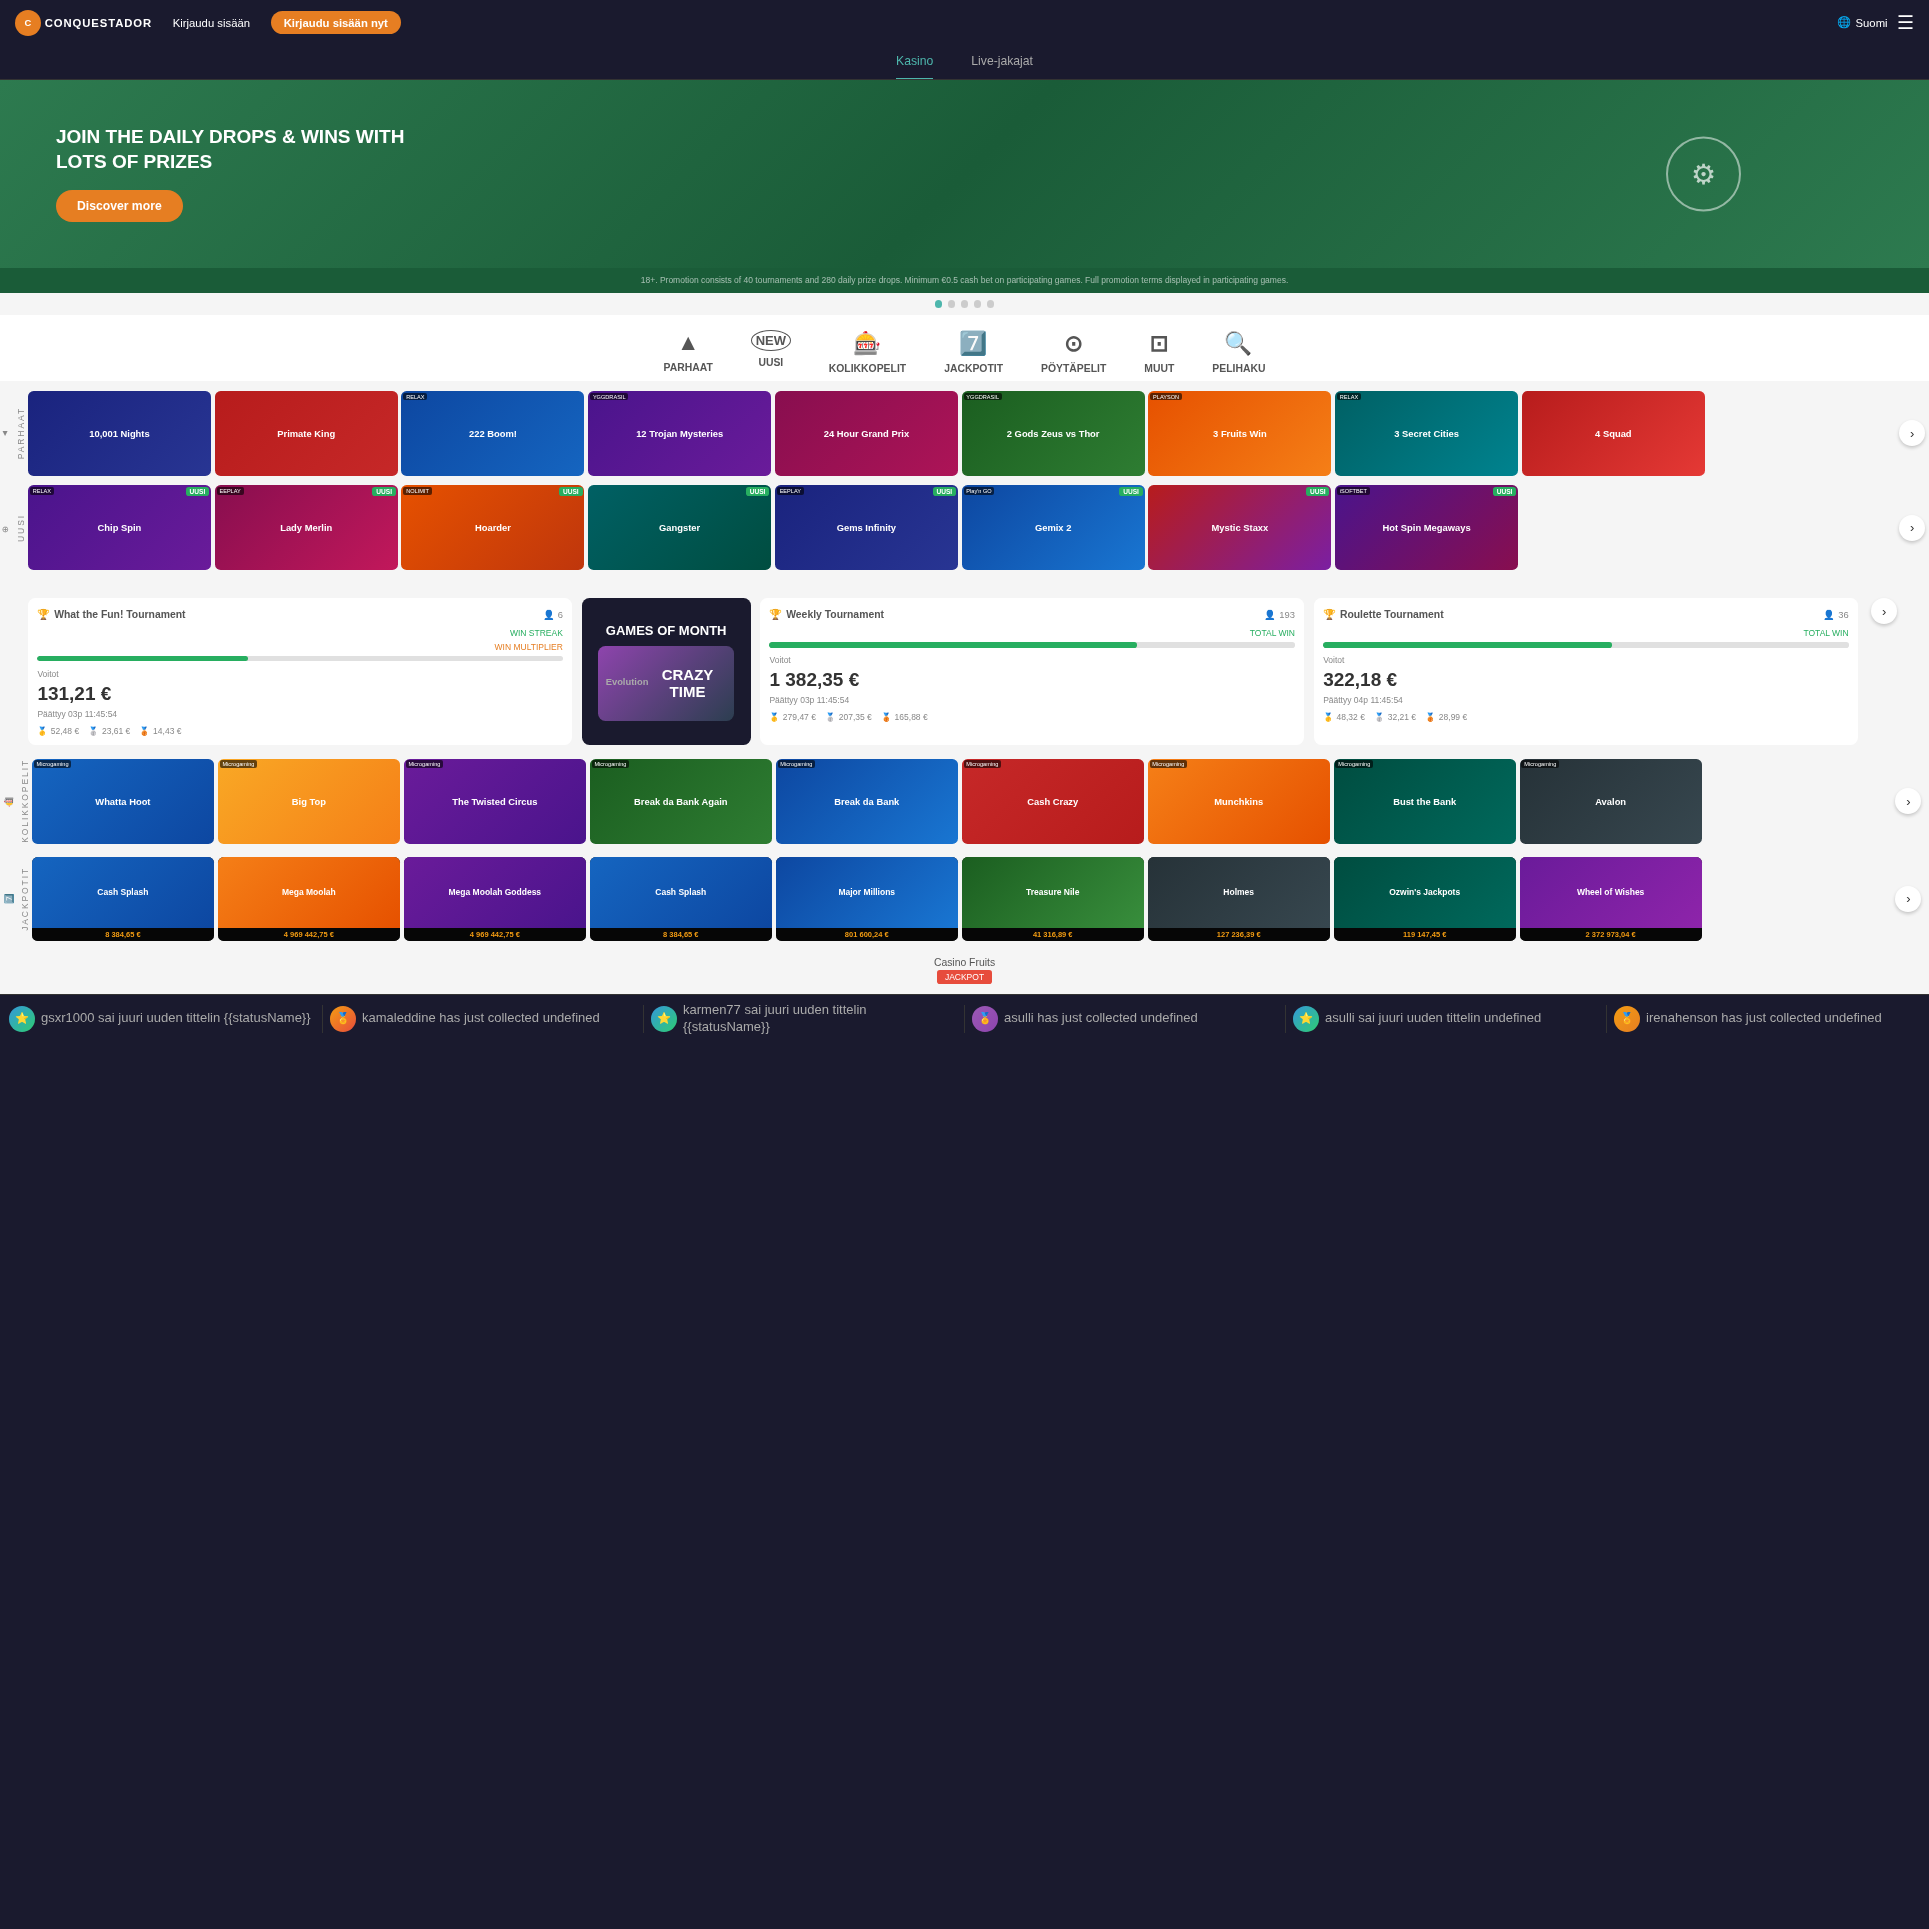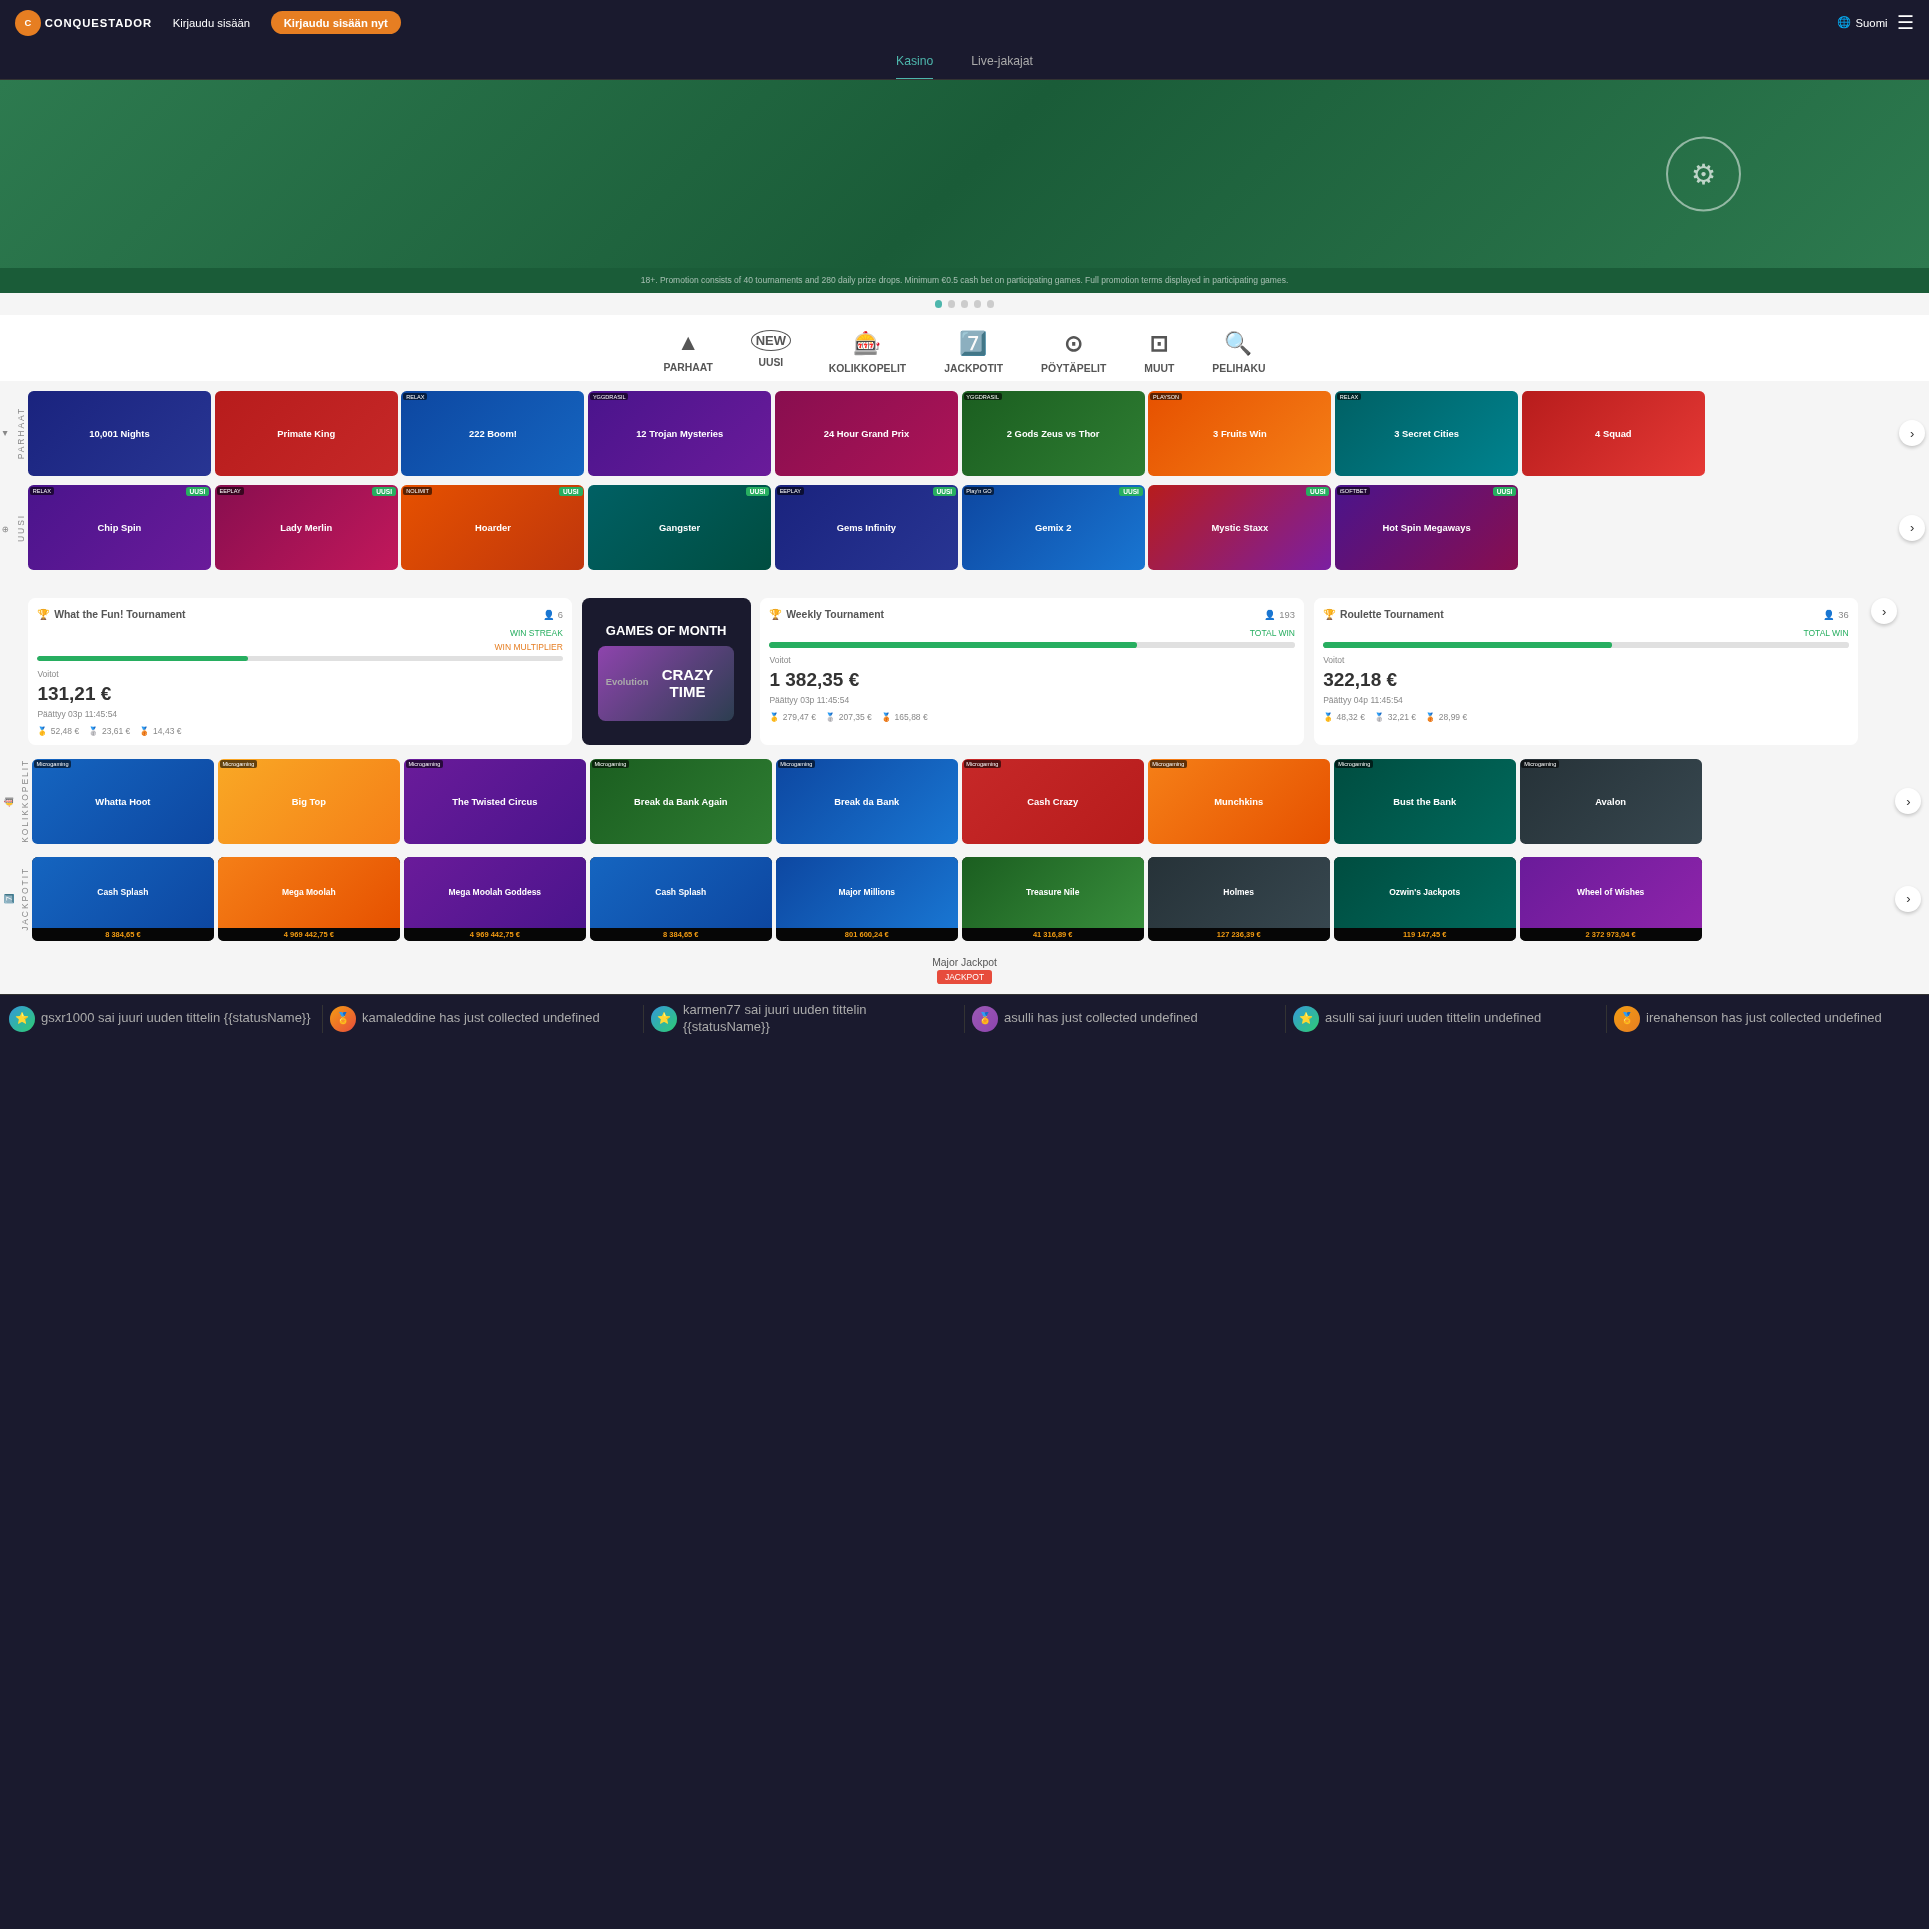--- a/index.html
+++ b/index.html
@@ -354,20 +354,24 @@
     <div class="hamburger">☰</div>
   </div>
 </div>
 
 <div class="nav-tabs">
   <div class="nav-tab active">Kasino</div>
   <div class="nav-tab">Live-jakajat</div>
 </div>
 
 <div class="banner">
+  <div class="banner-content">
+    <div class="banner-title">JOIN THE DAILY DROPS &amp; WINS WITH LOTS OF PRIZES</div>
+    <button class="btn-discover">Discover more</button>
+  </div>
   <div class="banner-decoration">⚙</div>
 </div>
 <div class="banner-disclaimer">18+. Promotion consists of 40 tournaments and 280 daily prize drops. Minimum €0.5 cash bet on participating games. Full promotion terms displayed in participating games.</div>
 <div class="banner-dots">
   <div class="dot active"></div>
   <div class="dot"></div>
   <div class="dot"></div>
   <div class="dot"></div>
   <div class="dot"></div>
 </div>
@@ -674,21 +678,21 @@
       <div class="jackpot-card">
         <div class="jackpot-card-img" style="background:linear-gradient(135deg,#6a1b9a,#8e24aa)">Wheel of Wishes</div>
         <div class="jackpot-amount">2 372 973,04 €</div>
       </div>
     </div>
     <button class="arrow-btn">›</button>
   </div>
 </div>
 
 <div class="jackpot-banner">
-  <div class="jackpot-banner-label">Major Jackpot</div>
+  <div class="jackpot-banner-label">Casino Fruits</div>
   <span class="jackpot-tag">JACKPOT</span>
 </div>
 
 <div class="bottom-bar">
   <div class="status-item">
     <div class="status-avatar">⭐</div>
     <div class="status-text">gsxr1000 sai juuri uuden tittelin {{statusName}}</div>
   </div>
   <div class="status-divider"></div>
   <div class="status-item">

